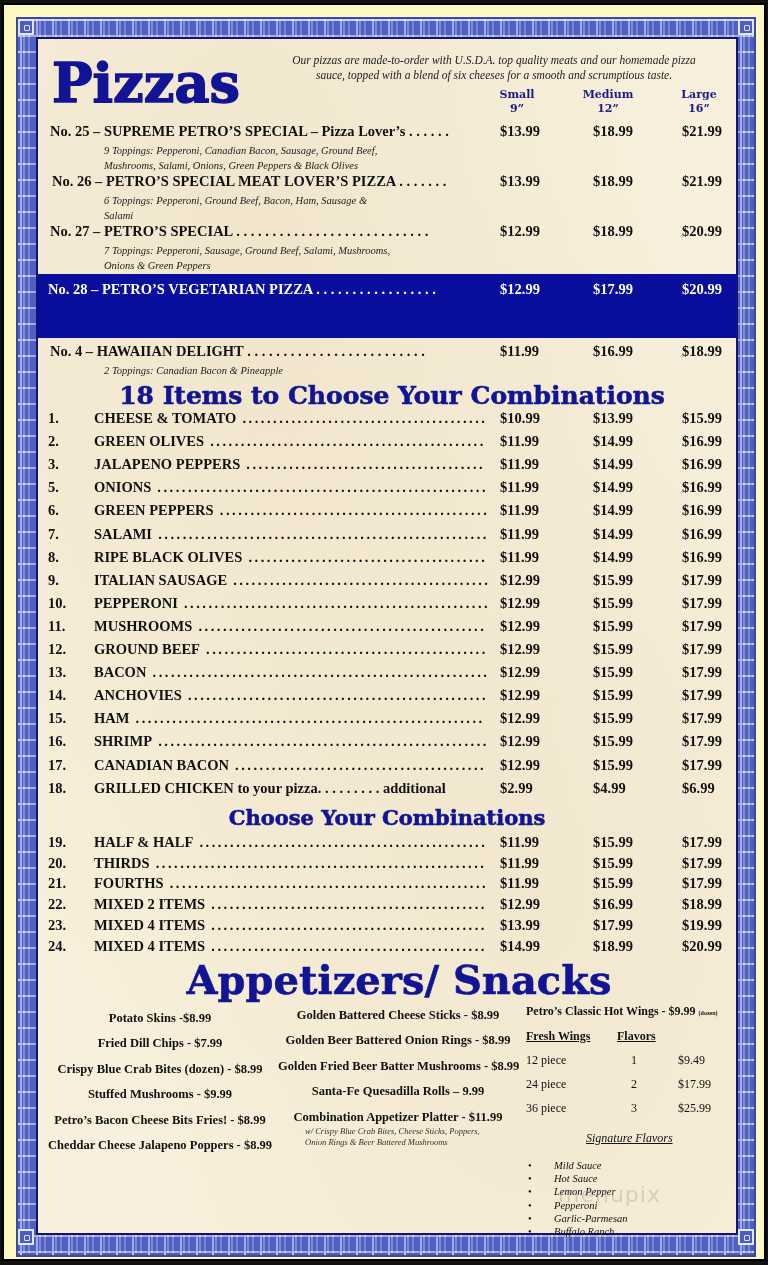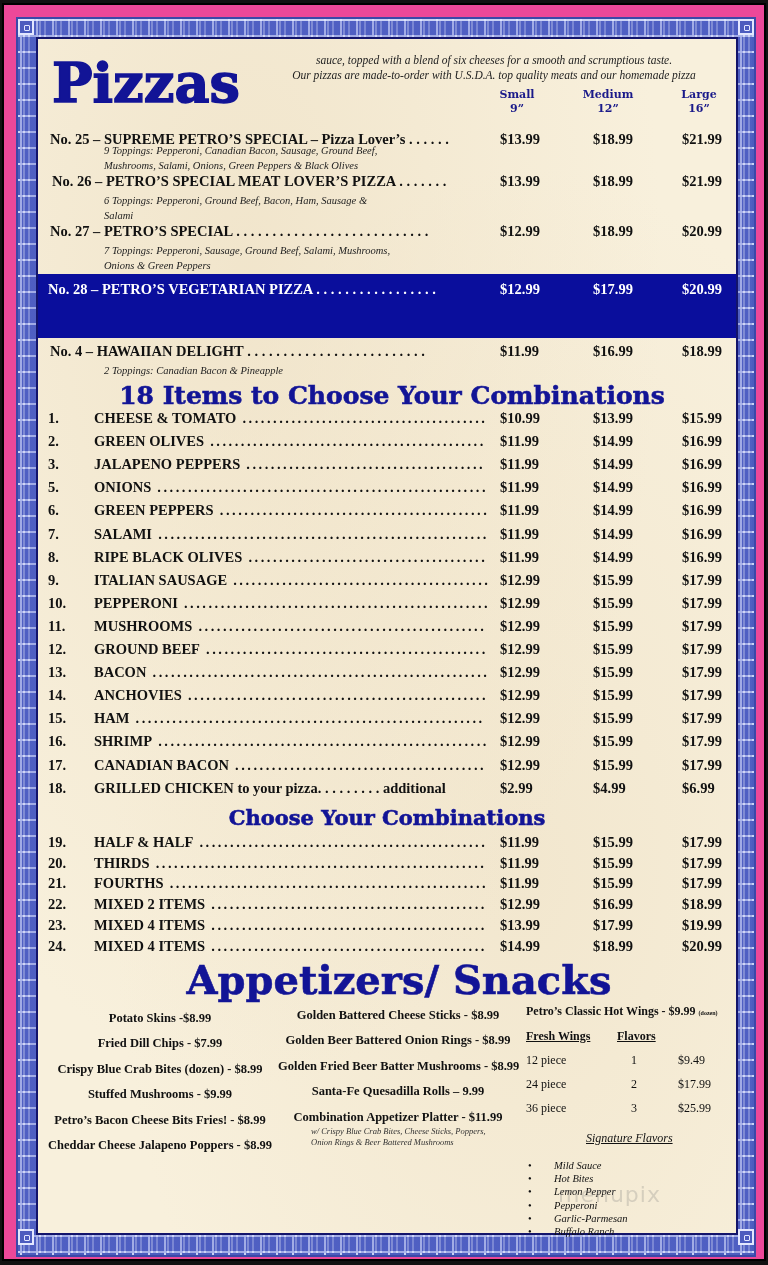--- a/index.html
+++ b/index.html
@@ -1,21 +1,21 @@
 <!DOCTYPE html>
 <html><head>
 <meta charset="utf-8">
 <style>
   * { box-sizing: border-box; margin: 0; padding: 0; }
   html, body { width: 768px; height: 1265px; background: #111; overflow: hidden; }
   body { font-family: "Liberation Serif", "DejaVu Serif", serif; color: #111; }
 
   .outer {
     position: absolute; left: 2px; top: 3px; width: 764px; height: 1258px;
-    background: #ec4899; border: 2px solid #000;
+    background: #fef9c3; border: 2px solid #000;
   }
   .key-border {
     position: absolute; left: 12px; top: 12px; width: 740px; height: 1240px;
     background-color: #4c5cbf;
     background-image:
       repeating-linear-gradient(90deg, transparent 0 2px, rgba(225,230,255,.85) 2px 4px, transparent 4px 16px),
       repeating-linear-gradient(0deg, transparent 0 2px, rgba(225,230,255,.85) 2px 4px, transparent 4px 16px);
     border: 2px solid #3b48a8;
   }
   .key-border::after {
@@ -75,37 +75,37 @@
   <div class="key-border"></div>
   <div class="corner" style="left:14px;top:14px;"></div>
   <div class="corner" style="left:734px;top:14px;"></div>
   <div class="corner" style="left:14px;top:1224px;"></div>
   <div class="corner" style="left:734px;top:1224px;"></div>
 
   <div class="panel">
 
     <div class="abs title-big" style="left:14px;top:14px;font-size:54px;line-height:60px;">Pizzas</div>
     <div class="abs intro" style="left:236px;top:14px;width:440px;">
+      <div>Our pizzas are made-to-order with U.S.D.A. top quality meats and our homemade pizza</div>
       <div>sauce, topped with a blend of six cheeses for a smooth and scrumptious taste.</div>
-      <div>Our pizzas are made-to-order with U.S.D.A. top quality meats and our homemade pizza</div>
     </div>
     <div class="abs size-head" style="left:452px;top:49px;width:54px;">
       <div>Small</div>
       <div>9”</div>
     </div>
     <div class="abs size-head" style="left:540px;top:49px;width:60px;">
       <div>Medium</div>
       <div>12”</div>
     </div>
     <div class="abs size-head" style="left:634px;top:49px;width:54px;">
       <div>Large</div>
       <div>16”</div>
     </div>
 
-    <div class="row" style="top:84px;margin-top:8px;">
+    <div class="row" style="top:84px;">
       <span class="name"><span>No. 25 – SUPREME PETRO’S SPECIAL – Pizza Lover’s</span><span> . . . . . .</span></span>
       <span class="p1">$13.99</span>
       <span class="p2">$18.99</span>
       <span class="p3">$21.99</span>
     </div>
     <div class="desc" style="left:66px;top:104px;">
       <div>9 Toppings: Pepperoni, Canadian Bacon, Sausage, Ground Beef,</div>
         <div>Mushrooms, Salami, Onions, Green Peppers &amp; Black Olives</div>
     </div>
 
@@ -329,21 +329,21 @@
         <div class="app" style="left: 2px; width: 240px; top: 1073.6px;">Petro’s Bacon Cheese Bits Fries! - $8.99</div>
         <div class="app" style="left: 2px; width: 240px; top: 1099px;">Cheddar Cheese Jalapeno Poppers - $8.99</div>
       </div>
     <div id="app-mid">
         <div class="app" style="left: 240px; width: 240px; top: 969px;">Golden Battered Cheese Sticks - $8.99</div>
         <div class="app" style="left: 240px; width: 240px; top: 994.4px;">Golden Beer Battered Onion Rings - $8.99</div>
         <div class="app" style="left: 240px; width: 240px; top: 1019.8px;">Golden Fried Beer Batter Mushrooms - $8.99</div>
         <div class="app" style="left: 240px; width: 240px; top: 1045.2px;">Santa-Fe Quesadilla Rolls – 9.99</div>
         <div class="app" style="left: 240px; width: 240px; top: 1070.6px;">Combination Appetizer Platter - $11.99</div>
       </div>
-    <div class="app-note" style="left:267px;top:1087px;margin-left:6px;">
+    <div class="app-note" style="left:267px;top:1087px;">
       <div>w/ Crispy Blue Crab Bites, Cheese Sticks, Poppers,</div>
         <div>Onion Rings &amp; Beer Battered Mushrooms</div>
     </div>
 
     <div class="wings b" style="left:488px;top:965px;">
       <span>Petro’s Classic Hot Wings - $9.99</span> <span style="font-size:6px;">(dozen)</span>
     </div>
     <div class="wings b u" style="left:488px;top:990px;">Fresh Wings</div>
     <div class="wings b u" style="left:579px;top:990px;">Flavors</div>
     <div id="wing-rows">
@@ -354,21 +354,21 @@
         <div class="wings" style="left: 593px; top: 1038px;">2</div>
         <div class="wings" style="left: 640px; top: 1038px;">$17.99</div>
         <div class="wings" style="left: 488px; top: 1062px;">36 piece</div>
         <div class="wings" style="left: 593px; top: 1062px;">3</div>
         <div class="wings" style="left: 640px; top: 1062px;">$25.99</div>
       </div>
 
     <div class="flav-title" style="left:548px;top:1092px;">Signature Flavors</div>
     <ul class="flav-list" id="flav-list" style="left:490px;top:1120px;">
         <li>Mild Sauce</li>
-        <li>Hot Bites</li>
+        <li>Hot Sauce</li>
         <li>Lemon Pepper</li>
         <li>Pepperoni</li>
         <li>Garlic-Parmesan</li>
         <li>Buffalo Ranch</li>
       </ul>
     <div class="watermark" style="left:520px;top:1133px;margin-top:10px;">menupix</div>
   </div>
 </div>
 
 </body></html>

